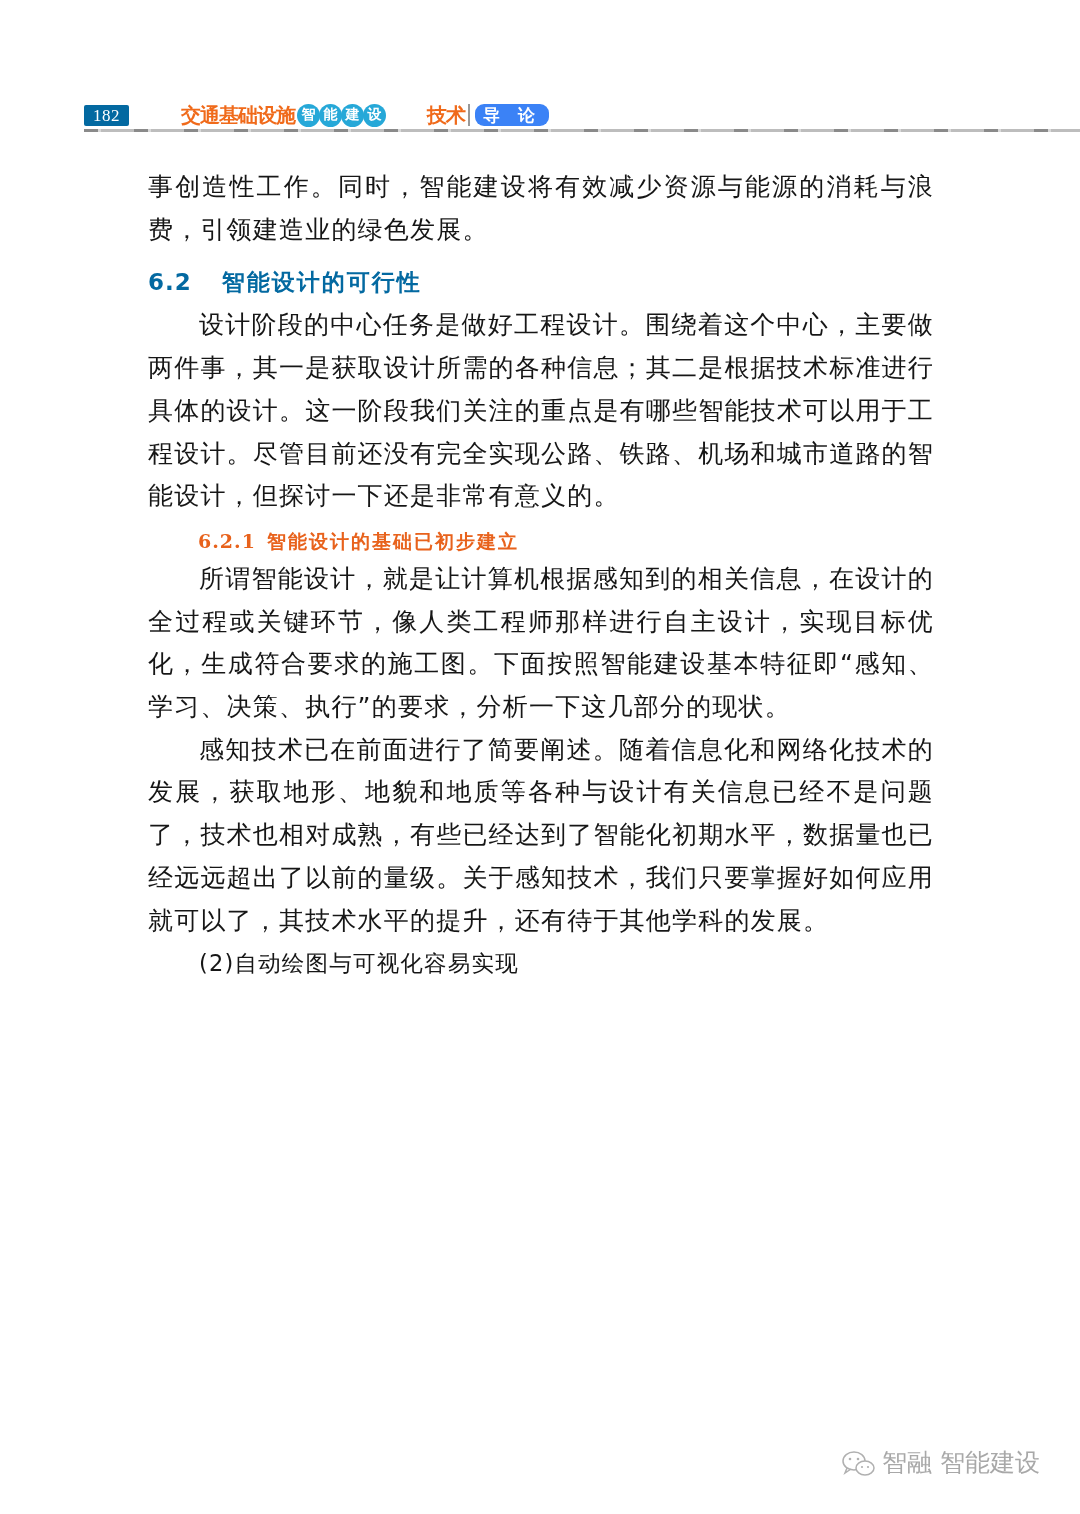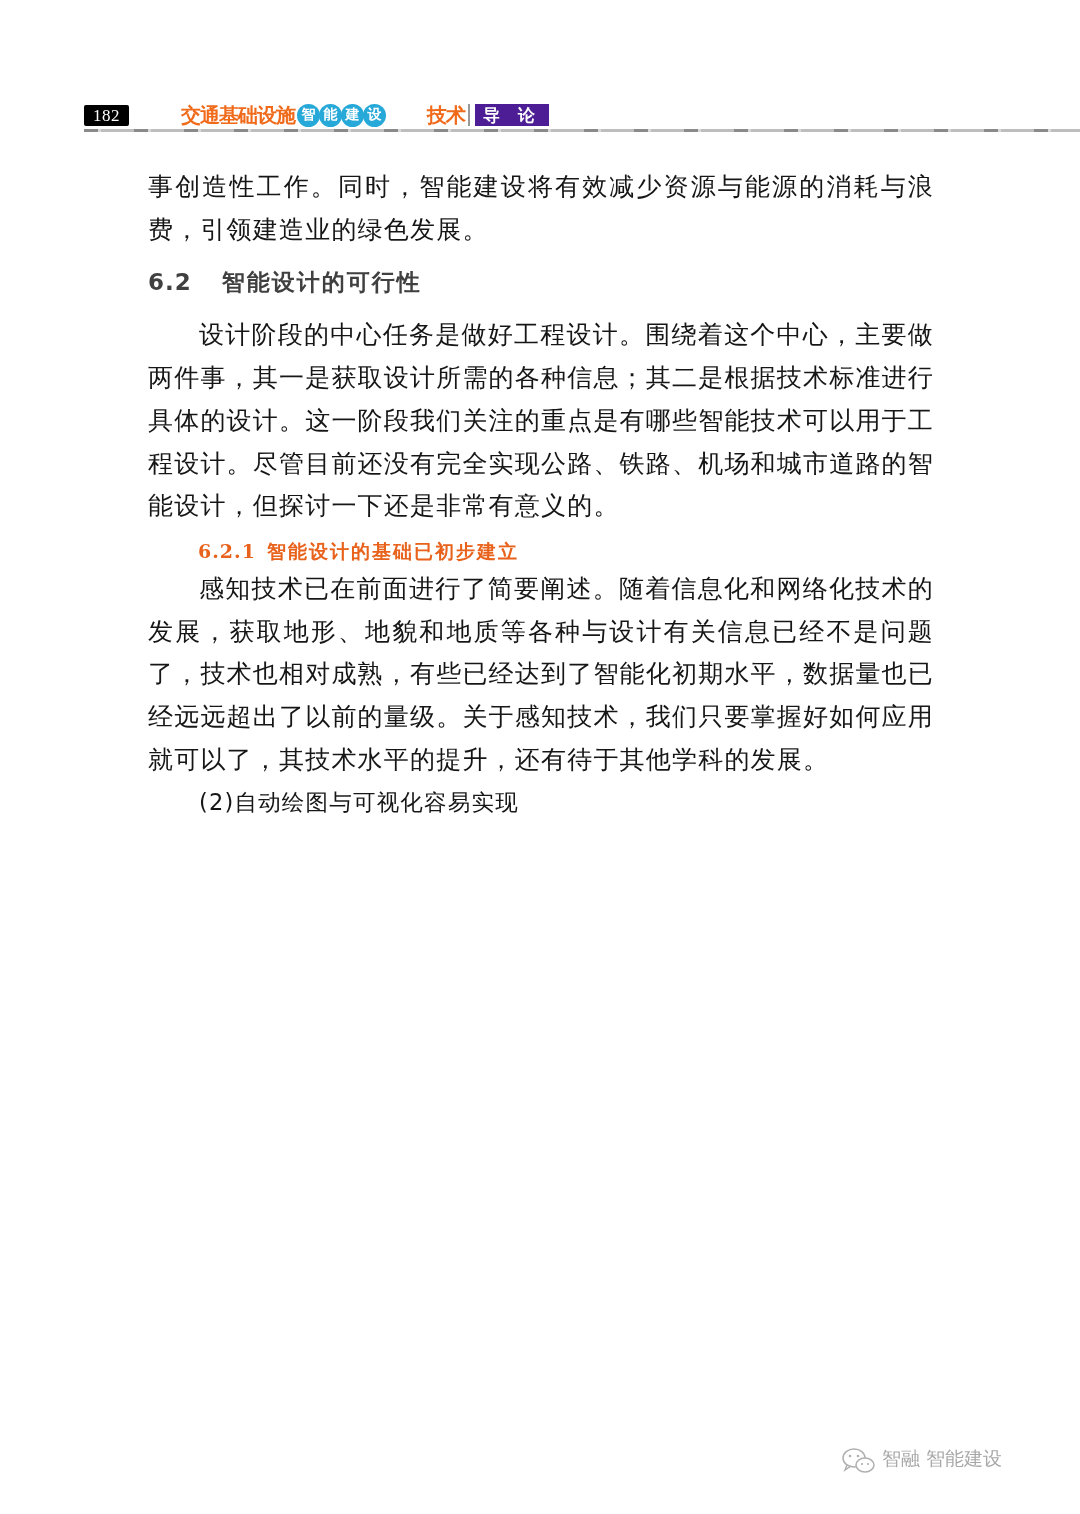--- a/index.html
+++ b/index.html
@@ -7,69 +7,70 @@
       width: 1080px; height: 1514px; background: #ffffff;
       position: relative; overflow: hidden;
       font-family: "DejaVu Serif", "Liberation Serif", serif;
       color: #1a1a1a;
     }
     .header {
       position: absolute; left: 84px; top: 101px; height: 28px;
       display: flex; align-items: center;
     }
     .page-num {
-      background: #000000; color: #fff; font-family: "Liberation Serif", serif;
+      background: #0369a1; color: #fff; font-family: "Liberation Serif", serif;
       font-size: 17px; padding: 0 9px; height: 21px; line-height: 21px;
       border-radius: 2px; margin-right: 12px; letter-spacing: 0.5px;
     }
     .book-title-a, .book-title-c {
       color: #f06a1a; font-weight: bold; font-size: 20px;
       font-family: "DejaVu Serif", serif; letter-spacing: -1px; margin-left: 40px;
     }
     .book-title-b { display: flex; margin: 0 2px; }
     .book-title-b span {
       width: 23px; height: 23px; border-radius: 50%;
       background: #26a8d8; color: #fff; font-size: 14px; font-weight: bold;
       display: flex; align-items: center; justify-content: center;
       margin-right: -1px; font-family: "DejaVu Sans", sans-serif;
     }
     .divider-bar {
       width: 2px; height: 22px; background: #999; margin: 0 5px 0 3px;
     }
     .chapter-tag {
-      background: #4c1d95; color: #fff; font-size: 17px; font-weight: bold;
+      background: #3b82f6; color: #fff; font-size: 17px; font-weight: bold;
       padding: 0 8px; height: 22px; line-height: 22px; letter-spacing: 6px;
       font-family: "DejaVu Sans", sans-serif;
+      border-radius: 9px;
     }
     .header-rule {
       position: absolute; left: 84px; top: 129px; width: 996px; height: 3px;
       background: repeating-linear-gradient(90deg, #8a8a8a 0 14px, #d8d8d8 14px 17px, #bdbdbd 17px 50px);
     }
     .content { position: absolute; left: 148px; top: 166px; width: 786px; }
     p.body {
       margin: 0; font-size: 25px; line-height: 42.7px; text-align: justify;
       letter-spacing: 1.2px; font-family: "DejaVu Sans", sans-serif; font-weight: normal;
       color: #161616;
     }
     p.indent { text-indent: 51px; }
     .h2 {
-      margin: 11px 0 12px 0; color: #404040; font-weight: bold; font-size: 23px;
+      margin: 11px 0 2px 0; color: #0369a1; font-weight: bold; font-size: 23px;
       line-height: 40px; font-family: "DejaVu Sans", sans-serif; letter-spacing: 2px;
     }
     .h2 .num { margin-right: 30px; letter-spacing: 1px; }
     .h3 {
       margin: 6px 0 0 50px; color: #e8621c; font-weight: bold; font-size: 19px;
       line-height: 34px; font-family: "DejaVu Sans", sans-serif; letter-spacing: 2px;
     }
     .h3 .num { margin-right: 11px; font-family: "DejaVu Serif", serif; letter-spacing: 1px; }
     .sub { margin: 0; font-size: 22.5px; line-height: 42.7px; text-indent: 51px;
       font-family: "DejaVu Sans", sans-serif; letter-spacing: 1.2px; color: #161616; }
     .watermark {
-      position: absolute; left: 840px; top: 1446px; display: flex; align-items: flex-start;
-      color: #a8a8a8; font-family: "DejaVu Sans", sans-serif; font-size: 19px;
+      position: absolute; left: 840px; top: 1446px; display: flex; align-items: flex-end;
+      color: #a8a8a8; font-family: "DejaVu Sans", sans-serif; font-size: 25px;
     }
     .watermark .icon { width: 36px; height: 30px; margin-right: 6px; }
   </style>
 </head>
 <body>
 
 <div class="header">
   <span class="page-num">182</span>
   <span class="book-title-a">交通基础设施</span>
   <span class="book-title-b">
@@ -90,20 +91,21 @@
   <div class="h2">
     <span class="num">6.2</span><span>智能设计的可行性</span>
   </div>
 
   <p class="body indent">设计阶段的中心任务是做好工程设计。围绕着这个中心，主要做两件事，其一是获取设计所需的各种信息；其二是根据技术标准进行具体的设计。这一阶段我们关注的重点是有哪些智能技术可以用于工程设计。尽管目前还没有完全实现公路、铁路、机场和城市道路的智能设计，但探讨一下还是非常有意义的。</p>
 
   <div class="h3">
     <span class="num">6.2.1</span><span>智能设计的基础已初步建立</span>
   </div>
 
+  <p class="body indent">所谓智能设计，就是让计算机根据感知到的相关信息，在设计的全过程或关键环节，像人类工程师那样进行自主设计，实现目标优化，生成符合要求的施工图。下面按照智能建设基本特征即“感知、学习、决策、执行”的要求，分析一下这几部分的现状。</p>
   <p class="body indent">感知技术已在前面进行了简要阐述。随着信息化和网络化技术的发展，获取地形、地貌和地质等各种与设计有关信息已经不是问题了，技术也相对成熟，有些已经达到了智能化初期水平，数据量也已经远远超出了以前的量级。关于感知技术，我们只要掌握好如何应用就可以了，其技术水平的提升，还有待于其他学科的发展。</p>
   <p class="sub">(2)自动绘图与可视化容易实现</p>
 </div>
 
 <div class="watermark">
   <svg class="icon" viewBox="0 0 36 30">
     <ellipse cx="14" cy="12" rx="11" ry="9" fill="none" stroke="#b0b0b0" stroke-width="1.5"></ellipse>
     <path d="M7 19 L5 24 L11 20" fill="none" stroke="#b0b0b0" stroke-width="1.5"></path>
     <circle cx="10" cy="10" r="1.3" fill="#b0b0b0"></circle>
     <circle cx="18" cy="10" r="1.3" fill="#b0b0b0"></circle>

